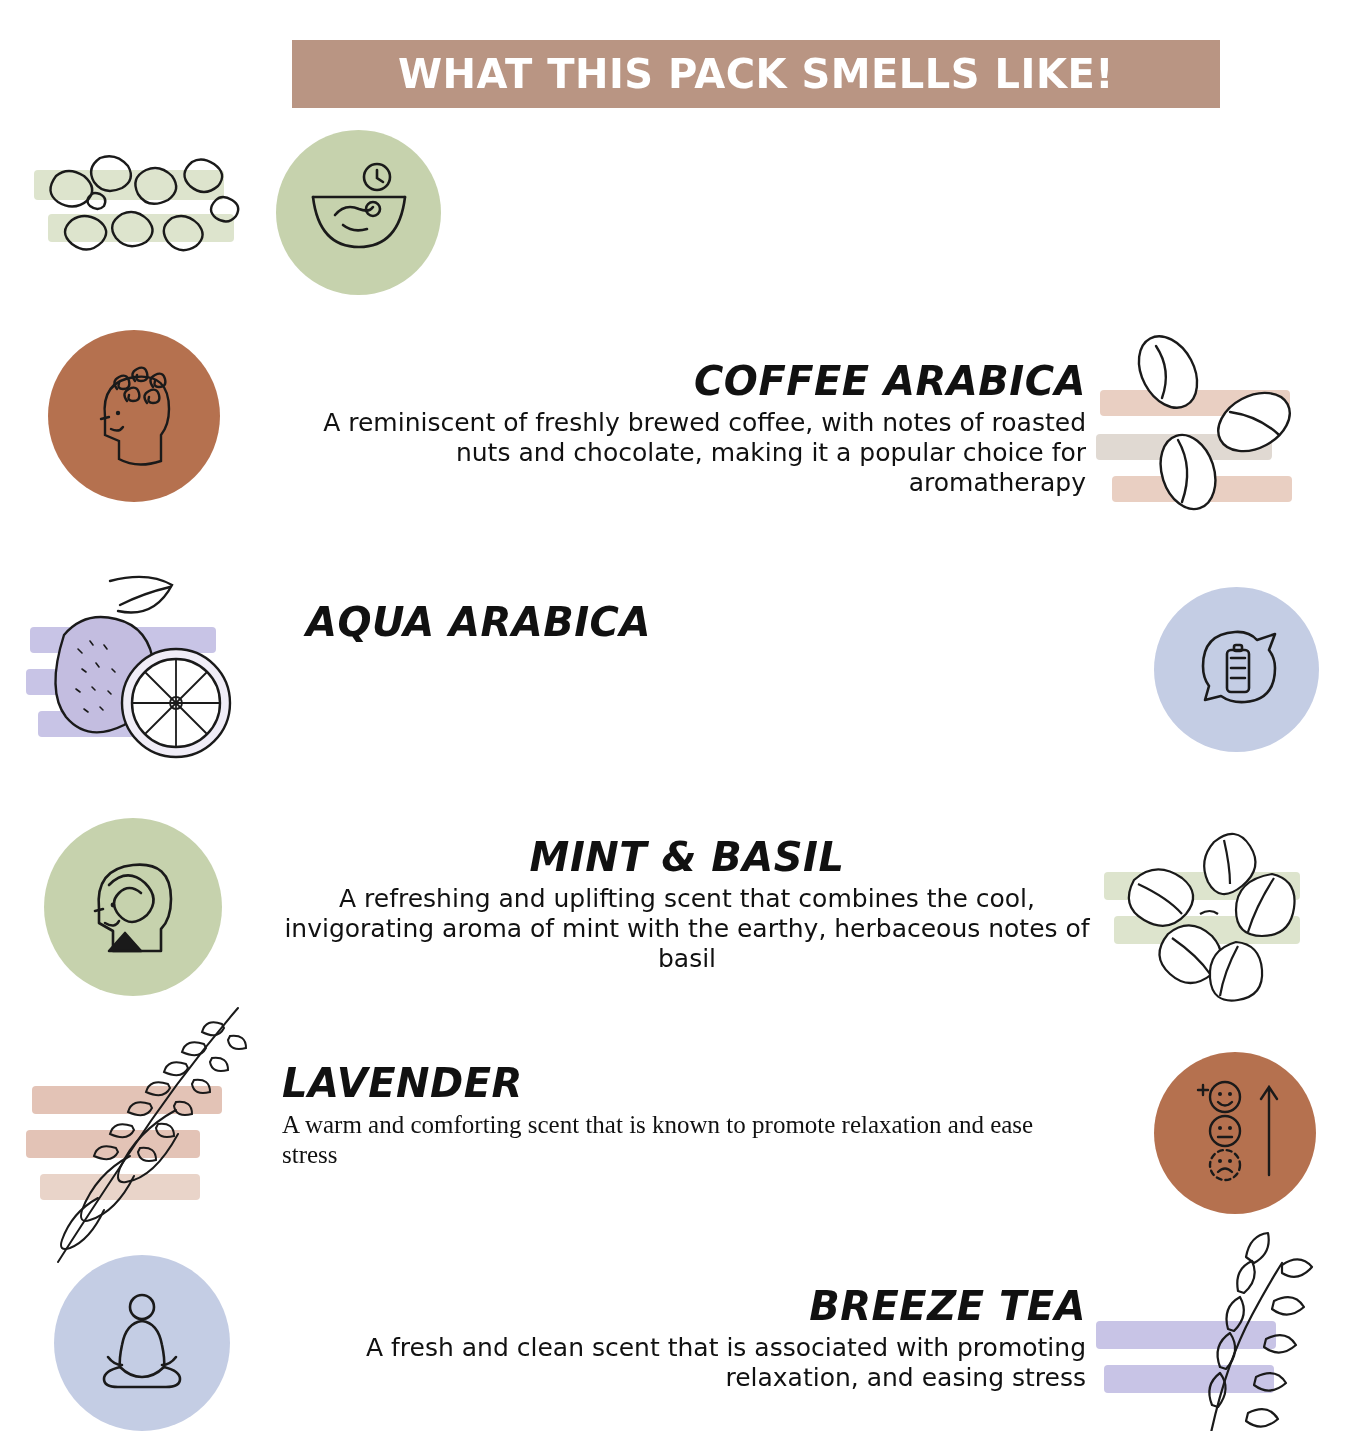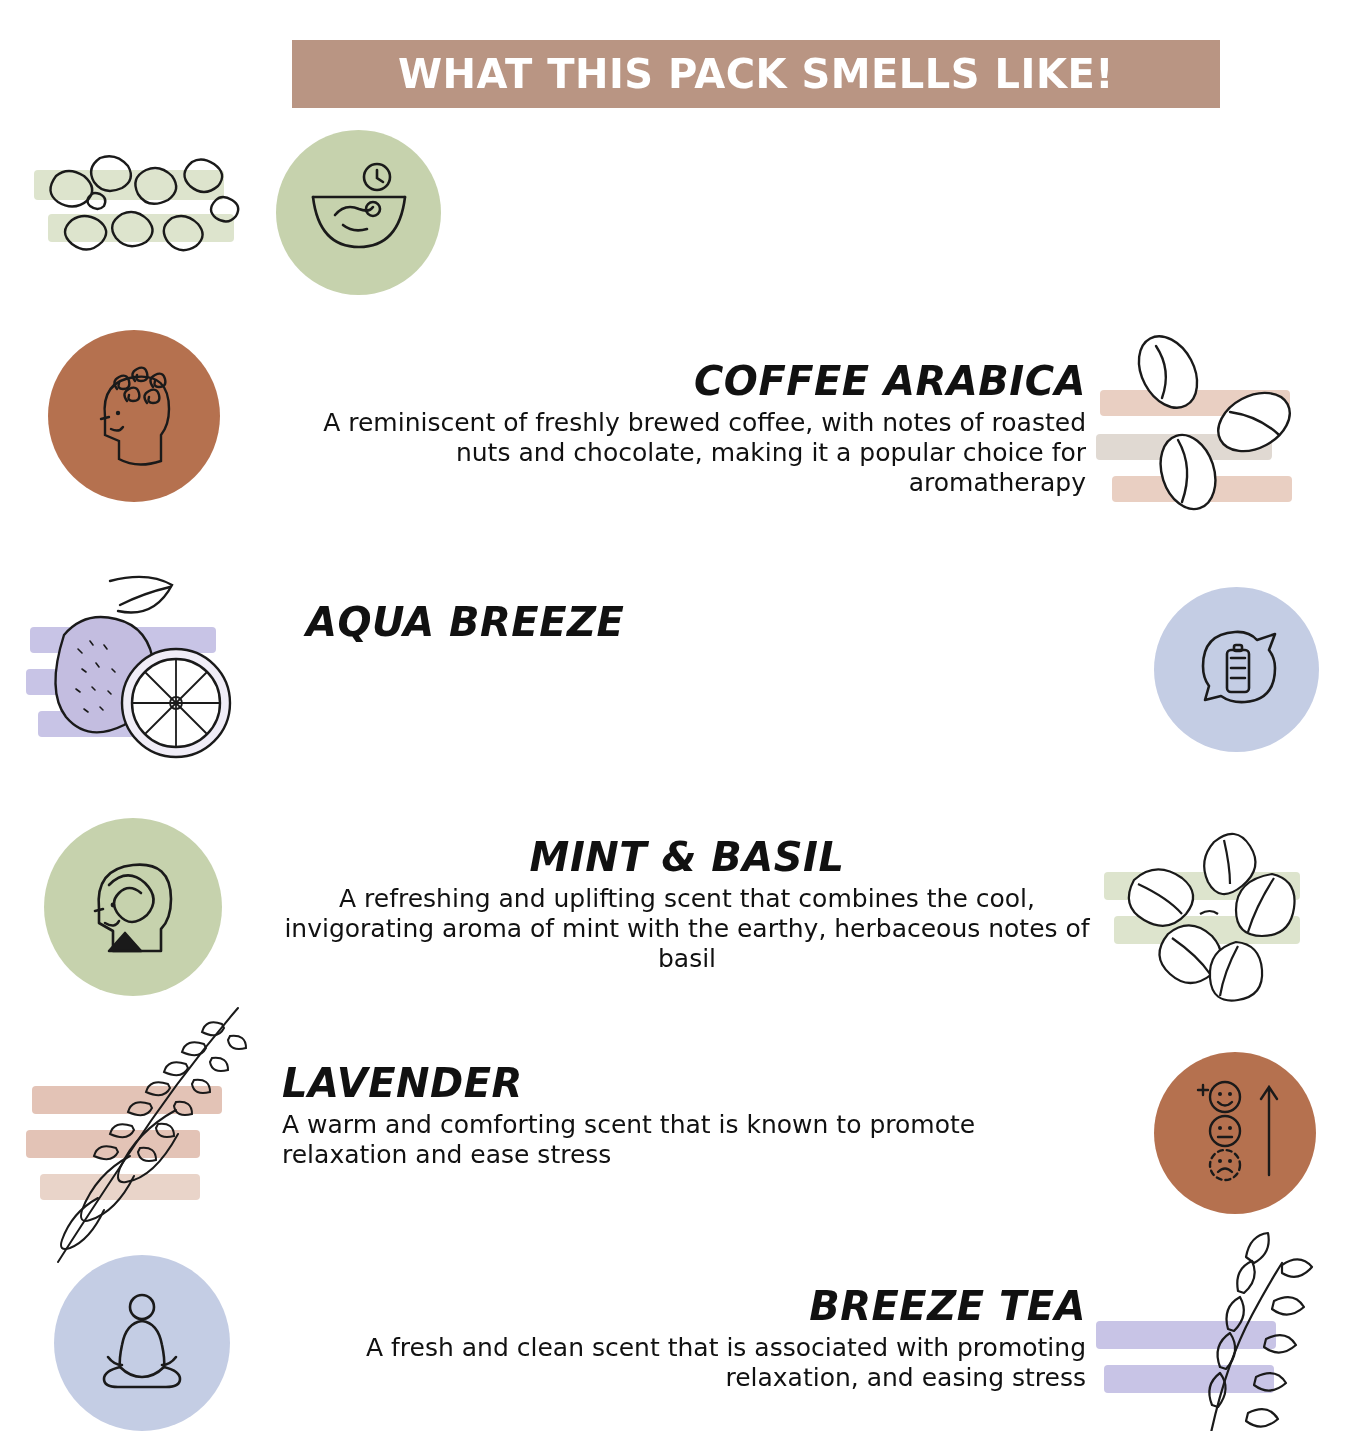--- a/index.html
+++ b/index.html
@@ -191,21 +191,21 @@
         <circle cx="150" cy="138" r="44" fill="#ffffff"></circle>
         <g stroke-width="1.8">
           <path d="M150 94 v88 M106 138 h88 M119 107 l62 62 M181 107 l-62 62"></path>
           <circle cx="150" cy="138" r="6"></circle>
         </g>
       </g>
     </svg>
   </div>
 
   <div class="text-block align-left" style="margin-left:30px; width:770px; padding-top:36px;">
-    <div class="scent-name">AQUA BREEZE</div>
+    <div class="scent-name">AQUA ARABICA</div>
   </div>
 
   <div class="art" style="width:172px; padding-top:22px;">
     <div class="circle-badge" style="width:165px; height:165px; background:#c4cde4;">
       <svg width="120" height="120" viewBox="0 0 120 120">
         <g fill="none" stroke="#1a1a1a" stroke-width="2.6" stroke-linecap="round" stroke-linejoin="round">
           <path d="M26 56 q0 -32 32 -34 q14 -1 22 8 l18 -6 l-6 16 q6 8 6 18 q0 32 -30 34 q-14 1 -24 -6 l-16 4 l4 -14 q-6 -8 -6 -20z"></path>
           <rect x="50" y="40" width="22" height="42" rx="4"></rect>
           <rect x="57" y="35" width="8" height="6" rx="2"></rect>
           <path d="M54 48 h14 M54 58 h14 M54 68 h14"></path>
@@ -282,21 +282,21 @@
         <path d="M114 148 q16 -2 16 12 q-16 4 -18 -8z"></path>
         <path d="M150 110 q-40 22 -56 58 q-6 16 6 14 q28 -4 52 -48"></path>
         <path d="M104 156 q-34 18 -48 54 q-4 14 8 10 q26 -8 44 -44"></path>
         <path d="M72 198 q-26 14 -36 42 q-4 12 8 8 q20 -8 34 -38"></path>
       </g>
     </svg>
   </div>
 
   <div class="text-block align-left" style="margin-left:6px; width:810px; padding-top:62px;">
     <div class="scent-name">LAVENDER</div>
-    <div class="scent-desc" style="max-width:800px;">A warm and comforting scent that is known to promote relaxation and ease stress</div>
+    <div class="scent-desc" style="max-width:800px;font-family:Liberation Serif, serif;">A warm and comforting scent that is known to promote relaxation and ease stress</div>
   </div>
 
   <div class="art" style="width:172px; padding-top:52px;">
     <div class="circle-badge" style="width:162px; height:162px; background:#b5714f;">
       <svg width="124" height="124" viewBox="0 0 124 124">
         <g fill="none" stroke="#1a1a1a" stroke-width="2.4" stroke-linecap="round">
           <path d="M30 14 v10 M25 19 h10"></path>
           <circle cx="52" cy="26" r="15"></circle>
           <circle cx="47" cy="23" r="2" fill="#1a1a1a" stroke="none"></circle>
           <circle cx="57" cy="23" r="2" fill="#1a1a1a" stroke="none"></circle>

